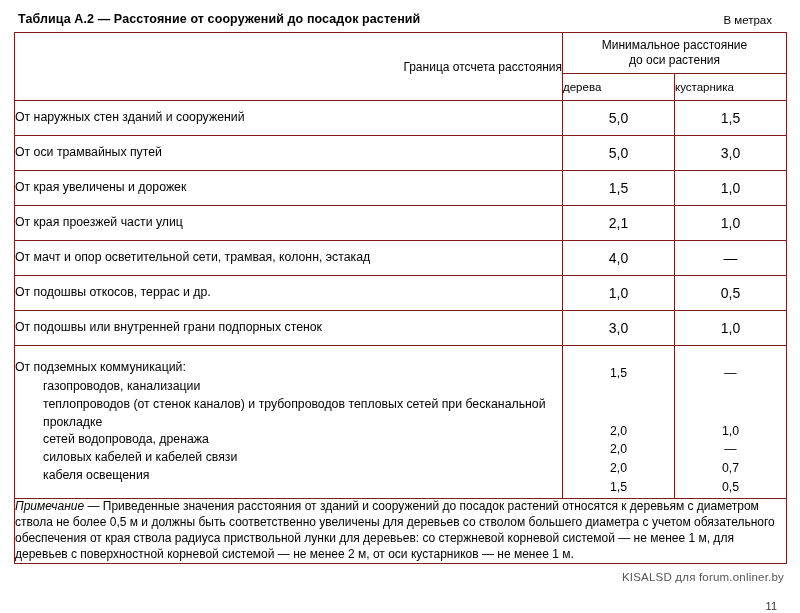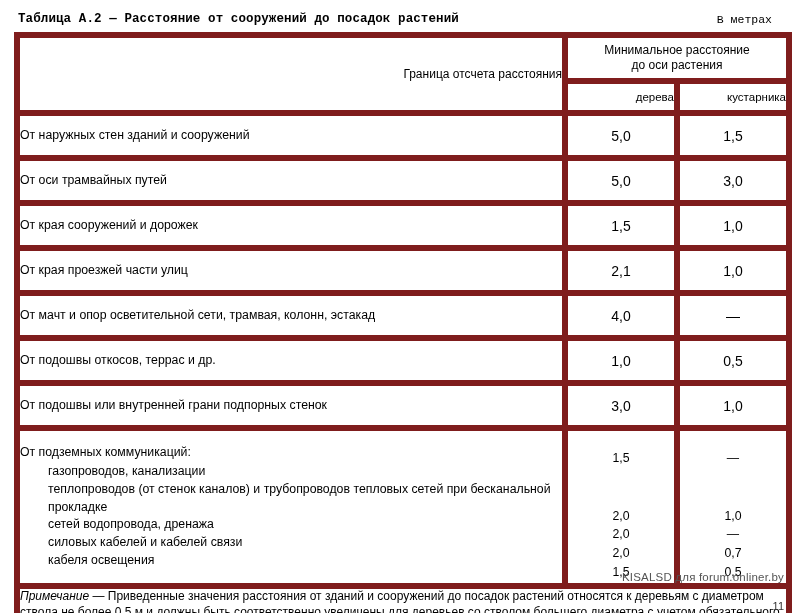--- a/index.html
+++ b/index.html
@@ -17,78 +17,77 @@
   }
   .page {
     position: relative;
     width: 800px;
     height: 613px;
     box-sizing: border-box;
     padding: 10px 14px 0 14px;
   }
   .title-row {
     display: flex;
-    align-items: center;
+    align-items: flex-end;
     justify-content: space-between;
     margin: 2px 0 6px 4px;
-    font-family: Liberation Mono, monospace;
   }
   .table-title {
     font-size: 12.5px;
     font-weight: bold;
     letter-spacing: 0.1px;
     white-space: nowrap;
   }
   .units {
     font-size: 11.5px;
     padding-right: 14px;
     white-space: nowrap;
   }
   table.main {
     border-collapse: collapse;
     width: 772px;
     table-layout: fixed;
     border: 1px solid #000;
   }
   table.main td, table.main th {
-    border: 6px solid #7f1d1d;
+    border: 1px solid #7f1d1d;
     padding: 0;
     vertical-align: middle;
     font-weight: normal;
   }
   .hdr-left {
     text-align: right;
     font-size: 12px;
     height: 60px;
     padding: 0 6px;
   }
   .hdr-top {
     text-align: center;
     font-size: 12px;
     height: 40px;
     line-height: 1.25;
     padding: 0 4px;
   }
   .hdr-sub {
-    text-align: right;
+    text-align: left;
     font-size: 11.5px;
     height: 26px;
   }
   .row-label {
     font-size: 12.3px;
     padding: 6px 8px 6px 9px;
     text-align: left;
     line-height: 1.3;
   }
   .row-val {
     font-size: 14px;
     text-align: center;
   }
   .rowline {
-    height: 45px;
+    height: 35px;
     margin-left: 45px;
   }
   
   .ug-label {
     font-size: 12.3px;
     padding: 5px 8px 6px 9px;
     text-align: left;
     line-height: 1.45;
   }
   .ug-label .first {
@@ -125,21 +124,21 @@
   .watermark {
     position: absolute;
     right: 16px;
     bottom: 30px;
     font-size: 11.5px;
     color: #555;
     letter-spacing: 0.2px;
   }
   .pagenum {
     position: absolute;
-    right: 16px;
+    right: 23px;
     bottom: 1px;
     font-size: 11px;
     color: #333;
   }
 </style>
 </head>
 <body>
 
 <div class="page">
 
@@ -171,21 +170,21 @@
         <td class="row-label">От наружных стен зданий и сооружений</td>
         <td class="row-val">5,0</td>
         <td class="row-val">1,5</td>
       </tr>
       <tr class="rowline">
         <td class="row-label">От оси трамвайных путей</td>
         <td class="row-val">5,0</td>
         <td class="row-val">3,0</td>
       </tr>
       <tr class="rowline">
-        <td class="row-label">От края сооружений и дорожек</td>
+        <td class="row-label">От края увеличены и дорожек</td>
         <td class="row-val">1,5</td>
         <td class="row-val">1,0</td>
       </tr>
       <tr class="rowline">
         <td class="row-label">От края проезжей части улиц</td>
         <td class="row-val">2,1</td>
         <td class="row-val">1,0</td>
       </tr>
       <tr class="rowline">
         <td class="row-label">От мачт и опор осветительной сети, трамвая, колонн, эстакад</td>

